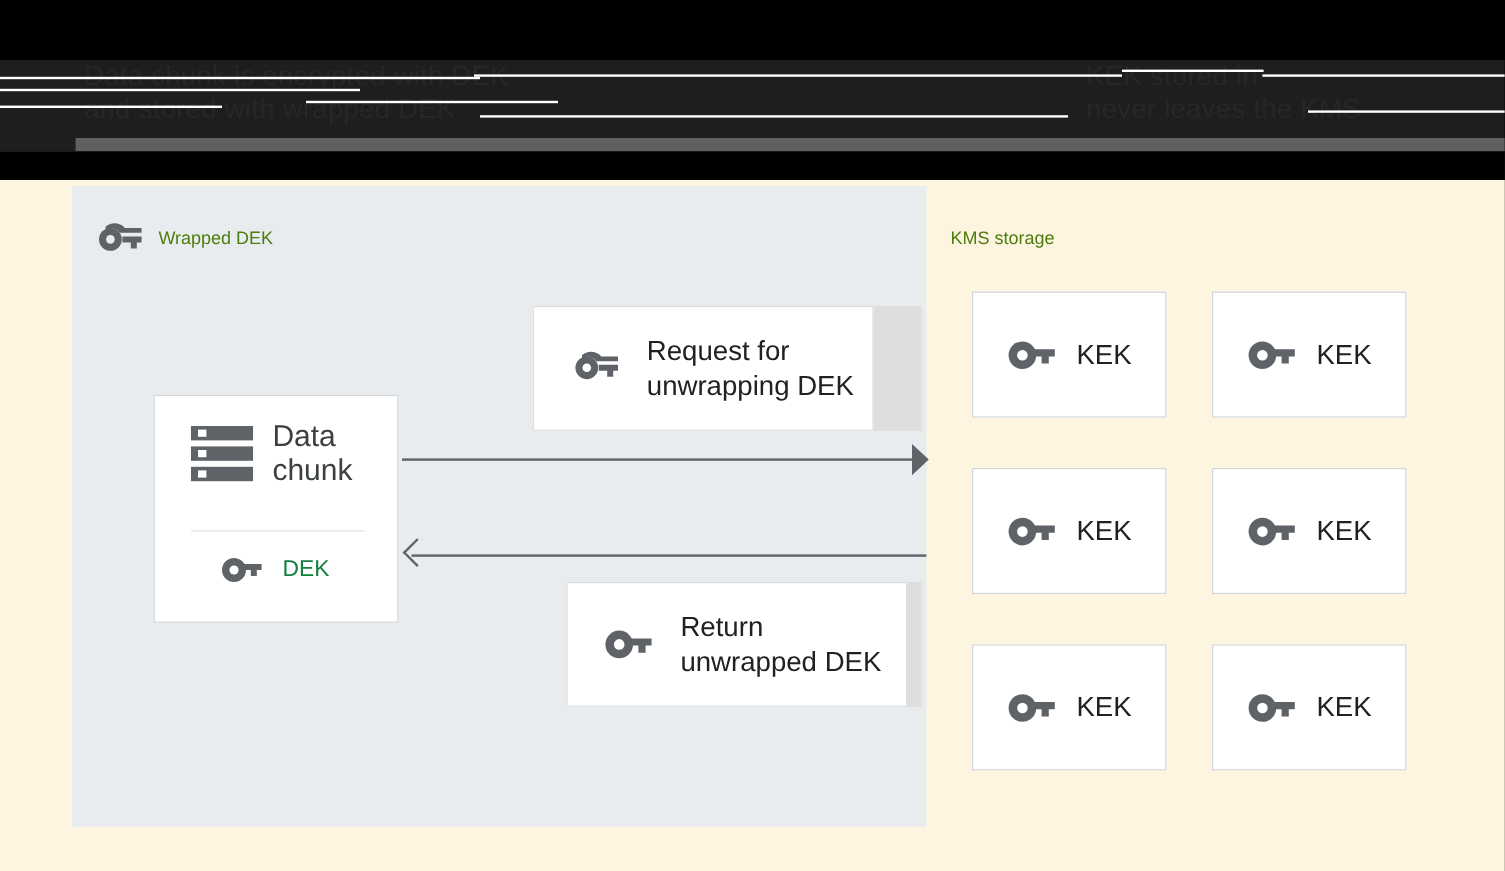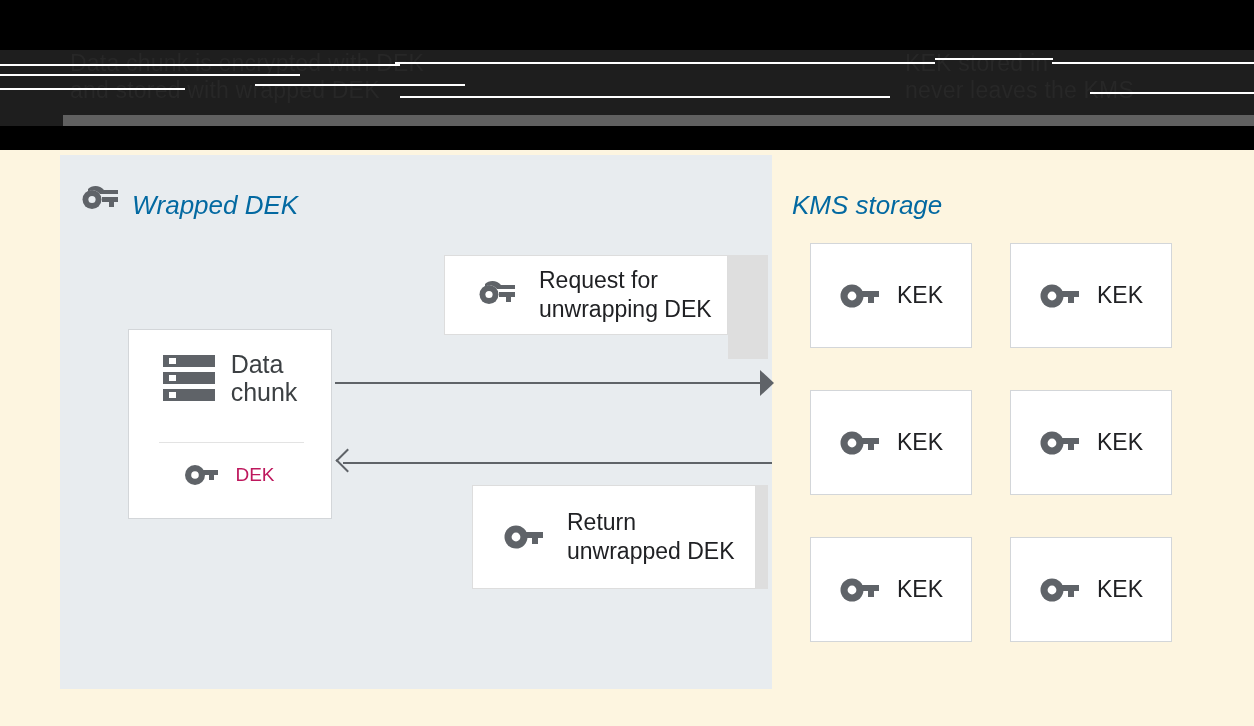--- a/index.html
+++ b/index.html
@@ -97,24 +97,23 @@
   .client-panel {
     position: absolute;
     left: 60px;
     top: 5px;
     width: 712px;
     height: 534px;
     background: #e8ecef;
   }
   .panel-title {
     position: absolute;
-    color: #0369a1;
-    font-size: 26px;
+    color: #4d7c0f;
+    font-size: 15px;
     white-space: nowrap;
-    font-style: italic;
   }
   .client-title { left: 72px; top: 35px; }
 
   .wrapped-key-icon {
     position: absolute;
     left: 18px;
     top: 30px;
   }
 
   
@@ -127,22 +126,23 @@
     background: #ffffff;
     border: 1px solid #d3d6d9;
     box-sizing: border-box;
   }
   .data-chunk-row {
     position: absolute;
     left: 0; top: 20px;
     width: 100%;
     display: flex;
     align-items: center;
-    justify-content: center;
+    justify-content: flex-start;
     gap: 16px;
+    padding-left: 30px;
   }
   .data-chunk-label {
     color: #3c4043;
     font-size: 25px;
     line-height: 28px;
     white-space: pre-line;
   }
   .card-divider {
     position: absolute;
     left: 30px;
@@ -155,21 +155,21 @@
     position: absolute;
     left: 0;
     top: 134px;
     width: 100%;
     display: flex;
     align-items: center;
     justify-content: center;
     gap: 16px;
   }
   .dek-label {
-    color: #be185d;
+    color: #15803d;
     font-size: 19px;
   }
 
   
   .msg-box {
     position: absolute;
     background: #ffffff;
     border: 1px solid #dddddd;
     box-sizing: border-box;
     display: flex;
@@ -180,21 +180,21 @@
   .msg-shadow {
     position: absolute;
     background: #dedede;
   }
   .msg-label {
     color: #202124;
     font-size: 23px;
     line-height: 29px;
     white-space: pre-line;
   }
-  .msg-request { left: 384px; top: 100px; width: 284px; height: 80px; }
+  .msg-request { left: 384px; top: 100px; width: 284px; height: 104px; }
   .msg-request-shadow { left: 668px; top: 100px; width: 40px; height: 104px; }
   .msg-return  { left: 384px; top: 330px; width: 284px; height: 104px; margin-left: 28px; }
   .msg-return-shadow  { left: 668px; top: 330px; width: 40px; height: 104px; }
 
   
   .arrow-line {
     position: absolute;
     height: 2px;
     background: #5f6368;
   }

